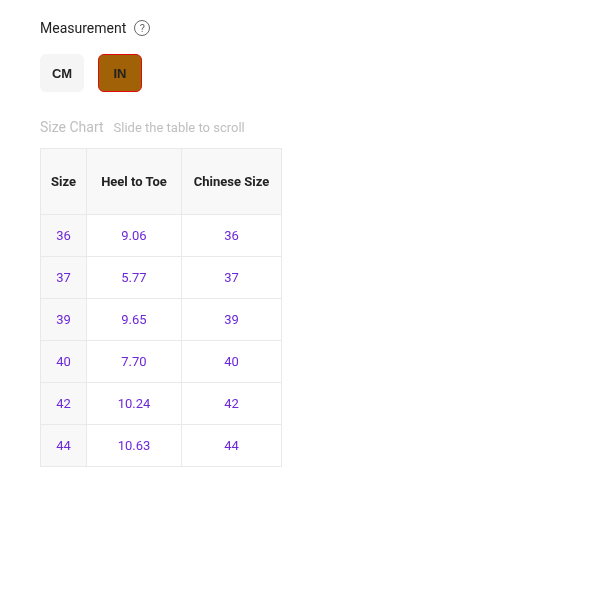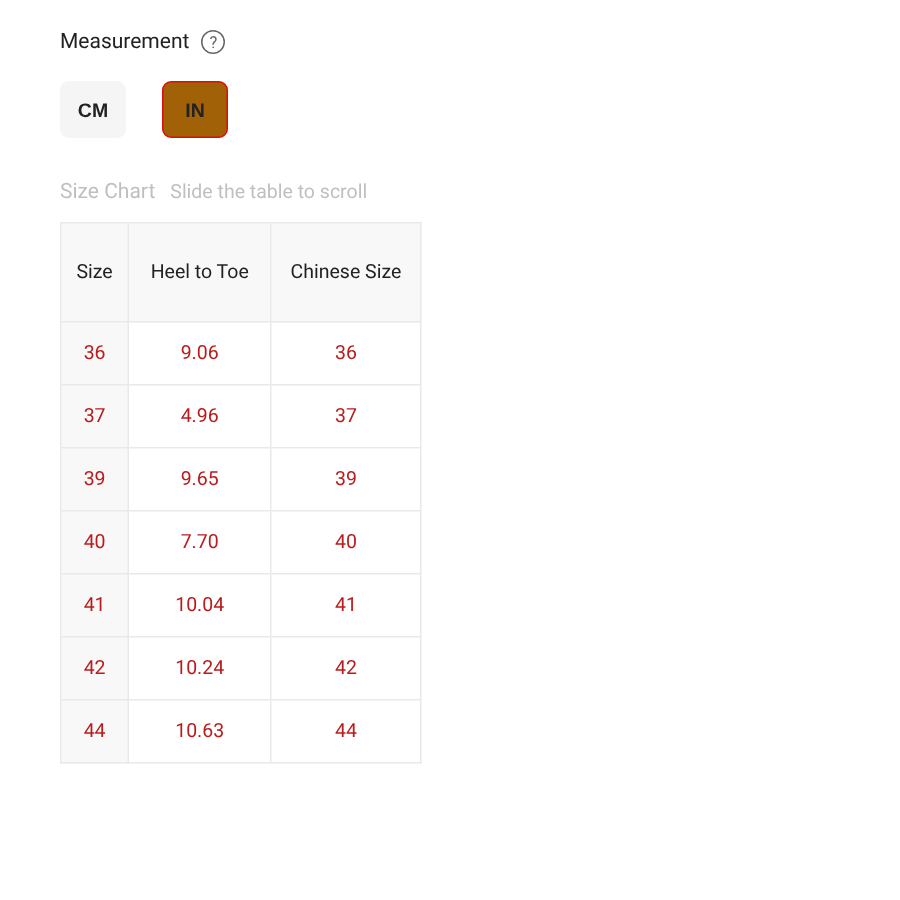--- a/index.html
+++ b/index.html
@@ -32,21 +32,21 @@
       border-radius: 50%;
       display: inline-flex;
       align-items: center;
       justify-content: center;
       font-size: 11px;
       color: #666;
       cursor: pointer;
     }
     .unit-toggle-row {
       display: flex;
-      gap: 24px;
+      gap: 14px;
       margin-bottom: 25px;
     }
     .unit-button {
       width: 44px;
       height: 38px;
       border-radius: 6px;
       display: flex;
       align-items: center;
       justify-content: center;
       font-weight: 700;
@@ -72,30 +72,30 @@
     .chart-hint {
       font-size: 13px;
       color: #bfbfbf;
     }
     .size-table {
       border-collapse: collapse;
       border: 1px solid #e9e9e9;
     }
     .size-table th {
       background: #f8f8f8;
-      font-weight: 400;
+      font-weight: 700;
       font-size: 13px;
       color: #222;
       padding: 25px 10px;
       border: 1px solid #e9e9e9;
       text-align: center;
     }
     .size-table td {
       font-size: 13px;
-      color: #b91c1c;
+      color: #6d28d9;
       padding: 13px 10px;
       border: 1px solid #e9e9e9;
       text-align: center;
     }
     .size-table td.first-col {
       background: #f8f8f8;
     }
     .col-size { min-width: 42px; }
     .col-heel { min-width: 95px; }
     .col-chinese { min-width: 100px; }
@@ -127,37 +127,32 @@
     </tr>
   </thead>
   <tbody id="table-body">
   <tr>
         <td class="first-col col-size">36</td>
         <td class="col-heel">9.06</td>
         <td class="col-chinese">36</td>
       </tr>
       <tr>
         <td class="first-col col-size">37</td>
-        <td class="col-heel">4.96</td>
+        <td class="col-heel">5.77</td>
         <td class="col-chinese">37</td>
       </tr>
       <tr>
         <td class="first-col col-size">39</td>
         <td class="col-heel">9.65</td>
         <td class="col-chinese">39</td>
       </tr>
       <tr>
         <td class="first-col col-size">40</td>
         <td class="col-heel">7.70</td>
         <td class="col-chinese">40</td>
-      </tr>
-      <tr>
-        <td class="first-col col-size">41</td>
-        <td class="col-heel">10.04</td>
-        <td class="col-chinese">41</td>
       </tr>
       <tr>
         <td class="first-col col-size">42</td>
         <td class="col-heel">10.24</td>
         <td class="col-chinese">42</td>
       </tr>
       <tr>
         <td class="first-col col-size">44</td>
         <td class="col-heel">10.63</td>
         <td class="col-chinese">44</td>

